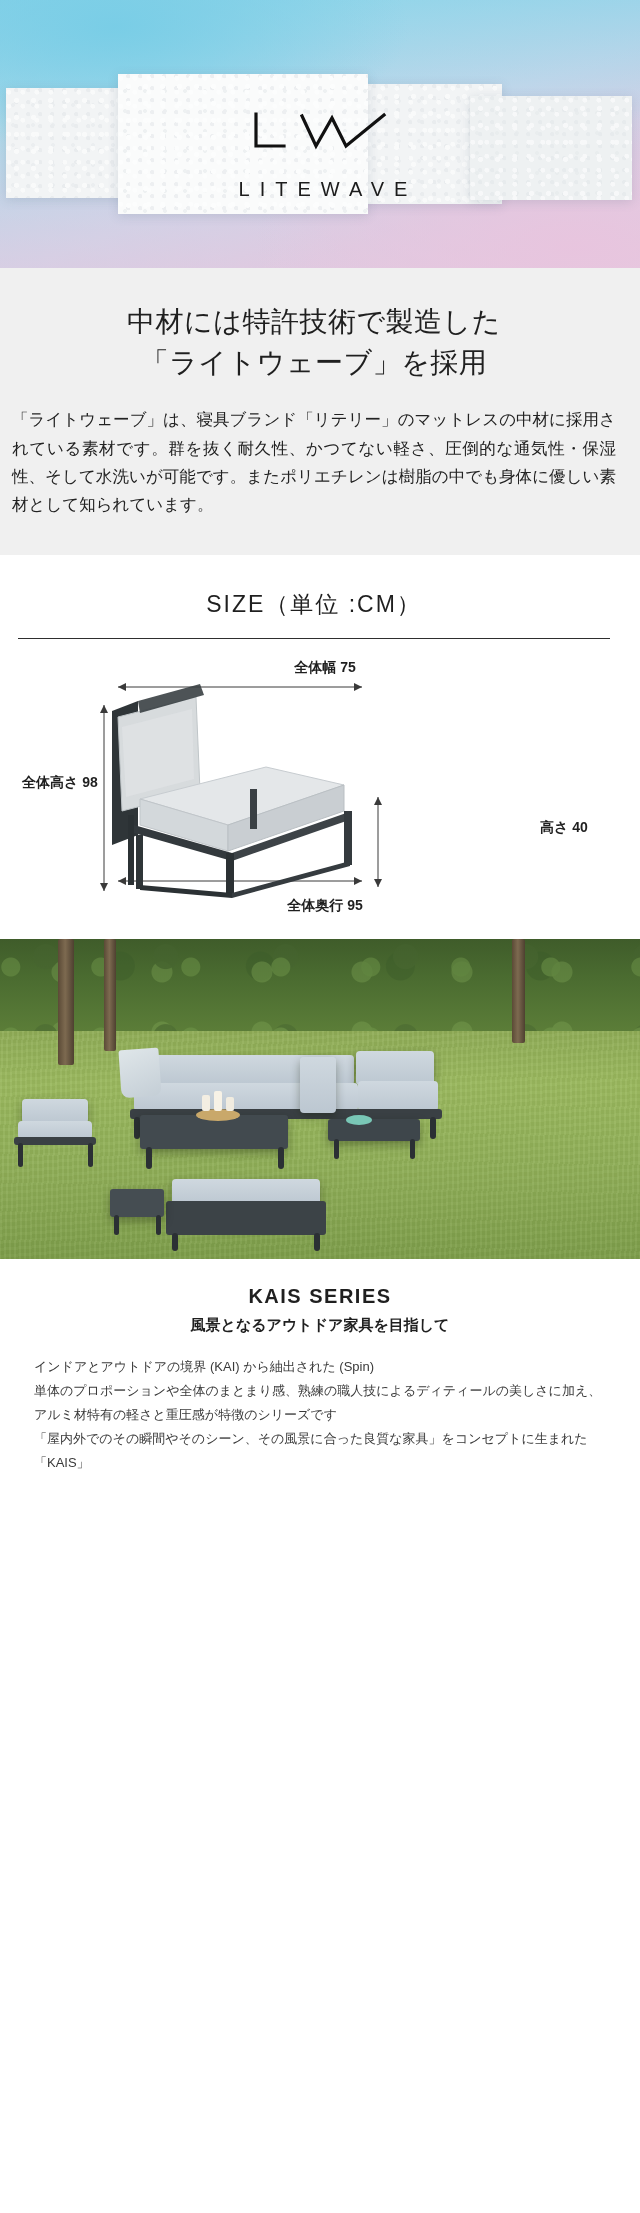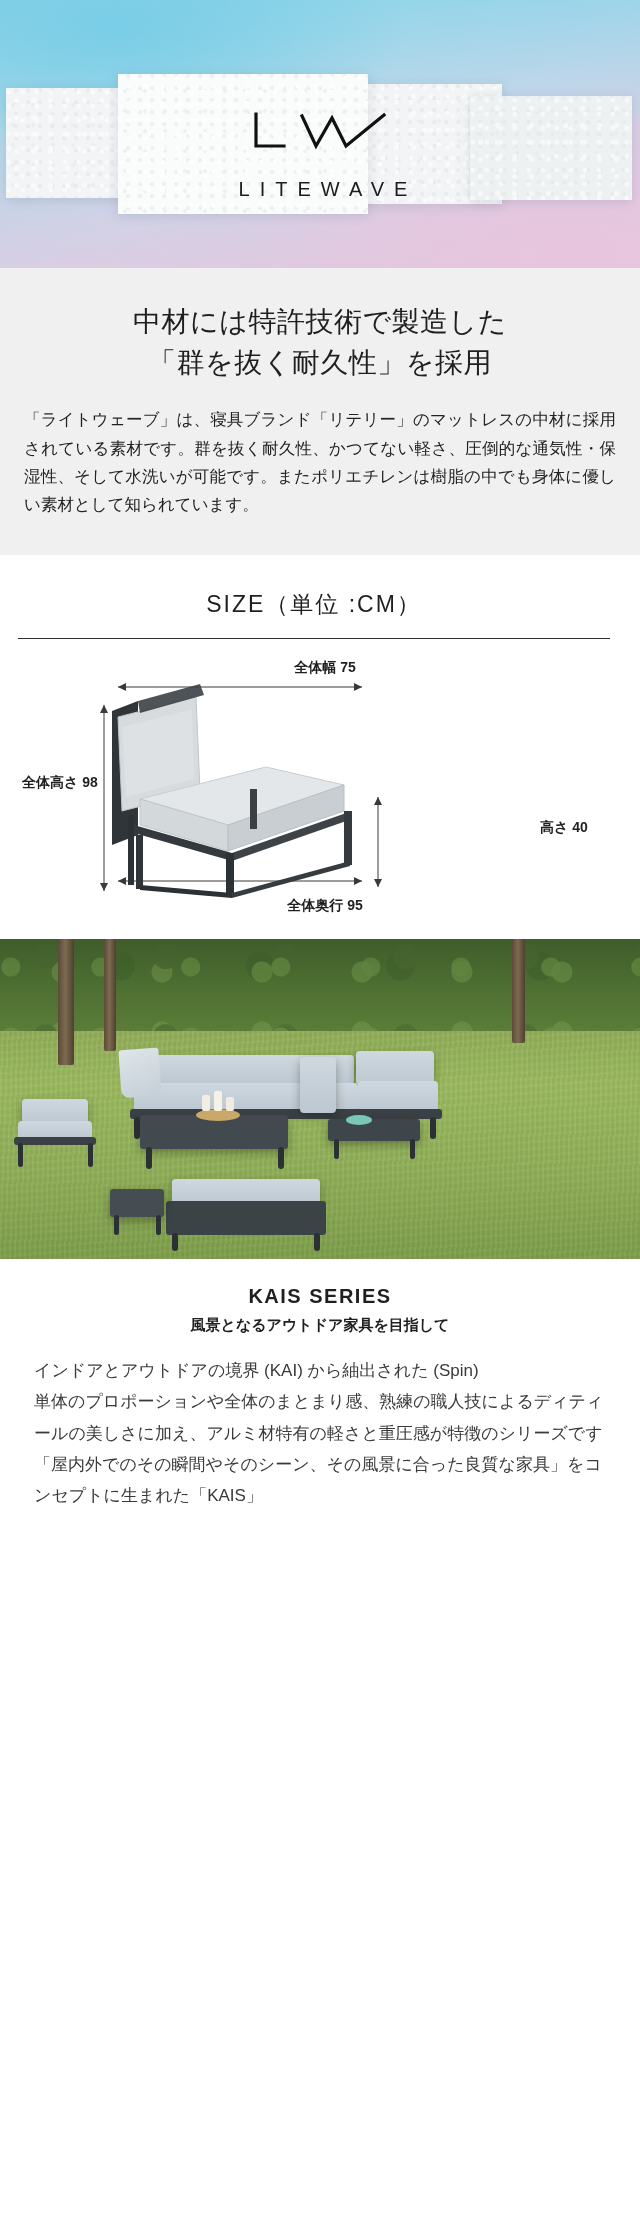--- a/index.html
+++ b/index.html
@@ -68,21 +68,21 @@
     letter-spacing: 10px;
     color: #1c1c1c;
     font-weight: 400;
     text-indent: 10px;
     padding-left: 6px;
   }
 
   
   .section-copy {
     background: #f0f0f0;
-    padding: 34px 24px 36px 24px;
+    padding: 34px 24px 36px 12px;
   }
   .copy-heading {
     text-align: center;
     font-size: 28px;
     line-height: 1.45;
     font-weight: 400;
     color: #1f1f1f;
     letter-spacing: 0.5px;
   }
   .copy-body {
@@ -192,21 +192,21 @@
     font-weight: 700;
   }
   .kais-sub {
     margin-top: 8px;
     font-size: 15px;
     font-weight: 700;
     color: #1f1f1f;
   }
   .kais-body {
     margin-top: 20px;
-    font-size: 17px;
+    font-size: 13px;
     line-height: 1.85;
     color: #3a3a3a;
     text-align: left;
     padding: 0 6px;
   }
 </style>
 </head>
 <body>
 
 <div class="page">
@@ -232,21 +232,21 @@
         <path d="M6 2 L6 34 L34 34" fill="none" stroke="#111" stroke-width="3.2" stroke-linecap="square"></path>
         <path d="M52 4 L66 34 L82 6 L96 34 L134 3" fill="none" stroke="#111" stroke-width="3.2" stroke-linejoin="miter" stroke-linecap="square"></path>
       </svg>
       <div class="hero-wordmark">LITEWAVE</div>
     </div>
   </div>
 
   <div class="section-copy">
     <div class="copy-heading">
       <div>中材には特許技術で製造した</div>
-      <div>「群を抜く耐久性」を採用</div>
+      <div>「ライトウェーブ」を採用</div>
     </div>
     <div class="copy-body">
       <p>「ライトウェーブ」は、寝具ブランド「リテリー」のマットレスの中材に採用されている素材です。群を抜く耐久性、かつてない軽さ、圧倒的な通気性・保湿性、そして水洗いが可能です。またポリエチレンは樹脂の中でも身体に優しい素材として知られています。</p>
     </div>
   </div>
 
   <div class="section-size">
     <div class="size-title">SIZE（単位 :CM）</div>
     <div class="size-rule"></div>
 

